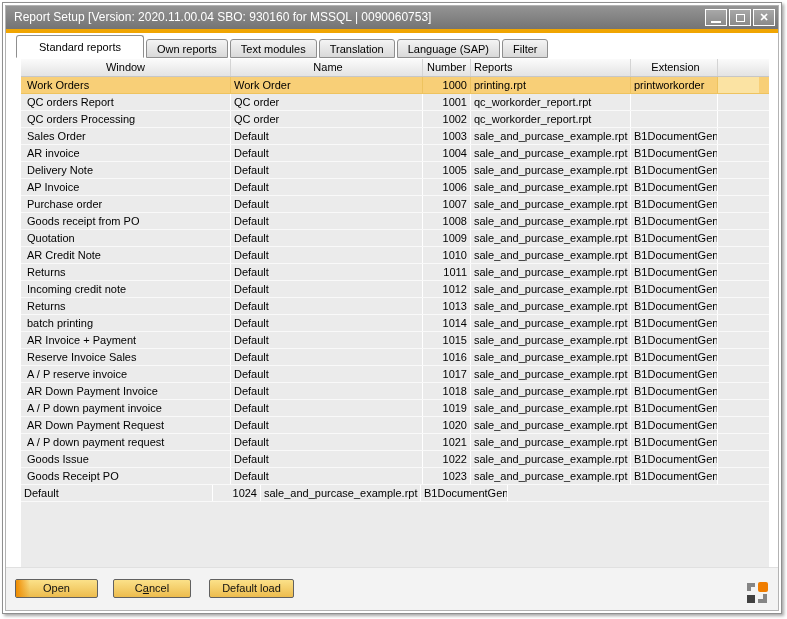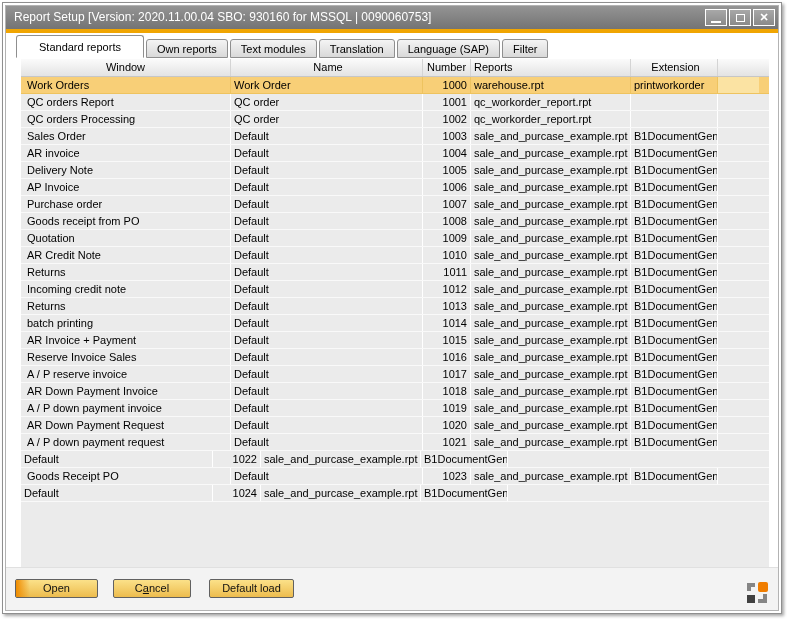--- a/index.html
+++ b/index.html
@@ -143,21 +143,21 @@
         <div class="hcell col-reports" style="text-align:left;">Reports</div>
         <div class="hcell col-ext" style="text-align:center;">Extension</div>
         <div class="hcell col-last"></div>
       </div>
       <div>
 
           <div class="grid-row selected">
             <div class="cell col-window">Work Orders</div>
             <div class="cell col-name">Work Order</div>
             <div class="cell col-number">1000</div>
-            <div class="cell col-reports">warehouse.rpt</div>
+            <div class="cell col-reports">printing.rpt</div>
             <div class="cell col-ext">printworkorder</div>
             <div class="cell col-last"></div>
           </div>
 
           <div class="grid-row">
             <div class="cell col-window">QC orders Report</div>
             <div class="cell col-name">QC order</div>
             <div class="cell col-number">1001</div>
             <div class="cell col-reports">qc_workorder_report.rpt</div>
             <div class="cell col-ext"></div>
@@ -338,20 +338,21 @@
           <div class="grid-row">
             <div class="cell col-window">A / P down payment request</div>
             <div class="cell col-name">Default</div>
             <div class="cell col-number">1021</div>
             <div class="cell col-reports">sale_and_purcase_example.rpt</div>
             <div class="cell col-ext">B1DocumentGenera</div>
             <div class="cell col-last"></div>
           </div>
 
           <div class="grid-row">
+            <div class="cell col-window">Goods Issue</div>
             <div class="cell col-name">Default</div>
             <div class="cell col-number">1022</div>
             <div class="cell col-reports">sale_and_purcase_example.rpt</div>
             <div class="cell col-ext">B1DocumentGenera</div>
             <div class="cell col-last"></div>
           </div>
 
           <div class="grid-row">
             <div class="cell col-window">Goods Receipt PO</div>
             <div class="cell col-name">Default</div>

